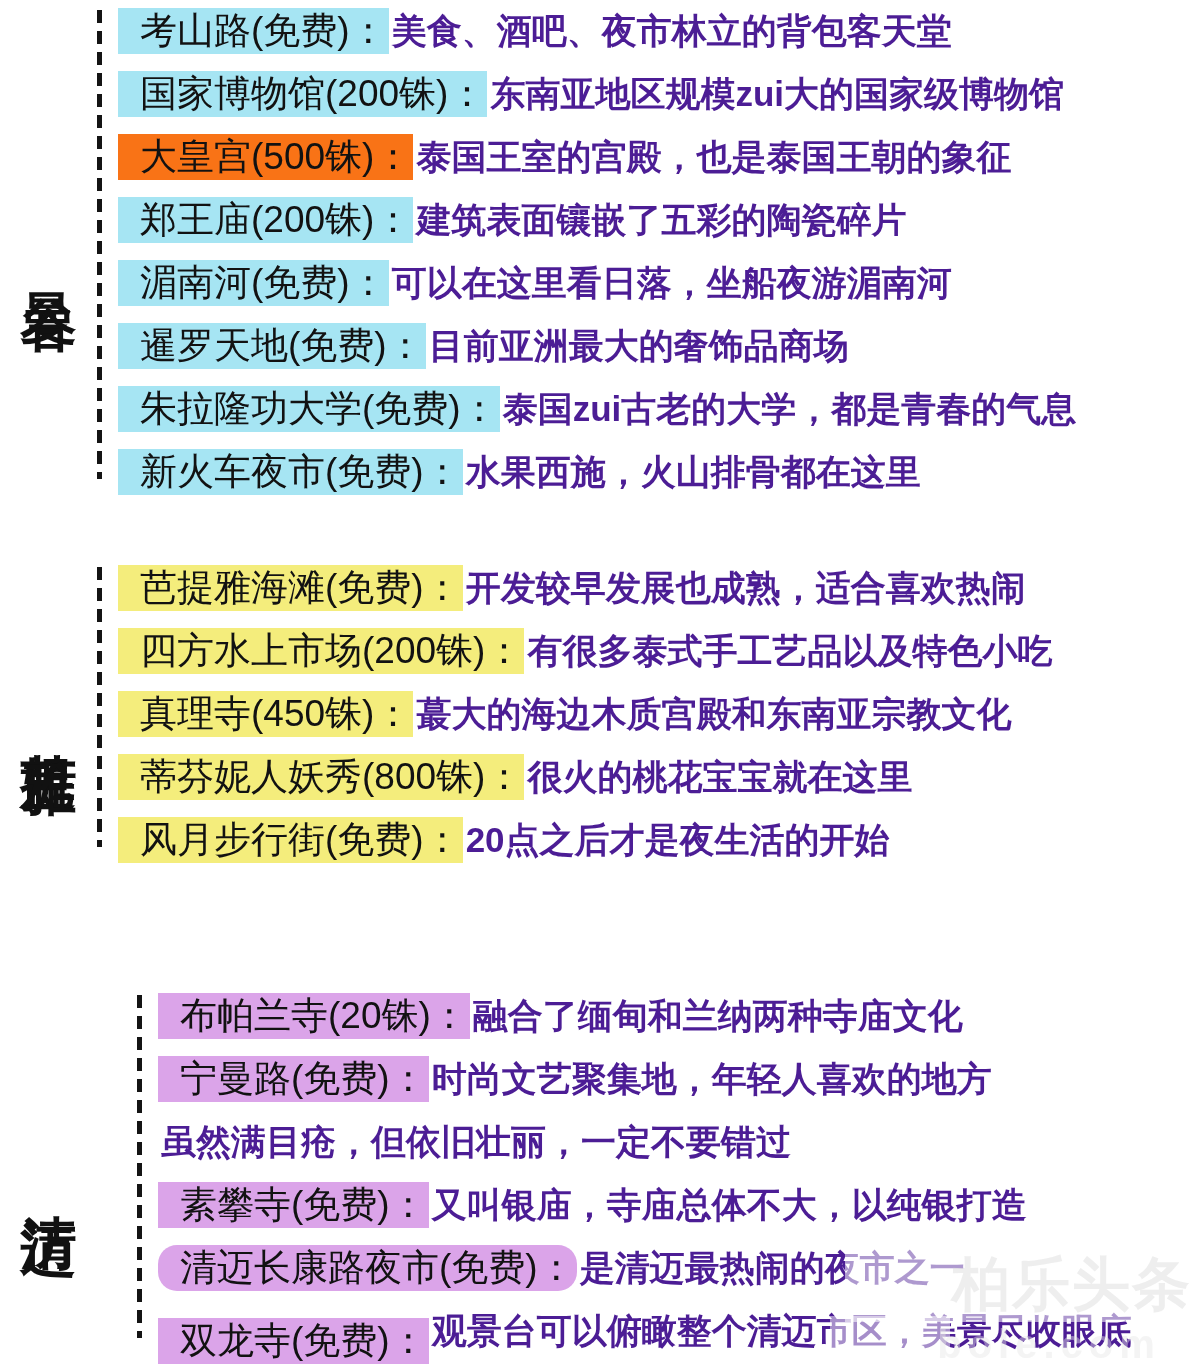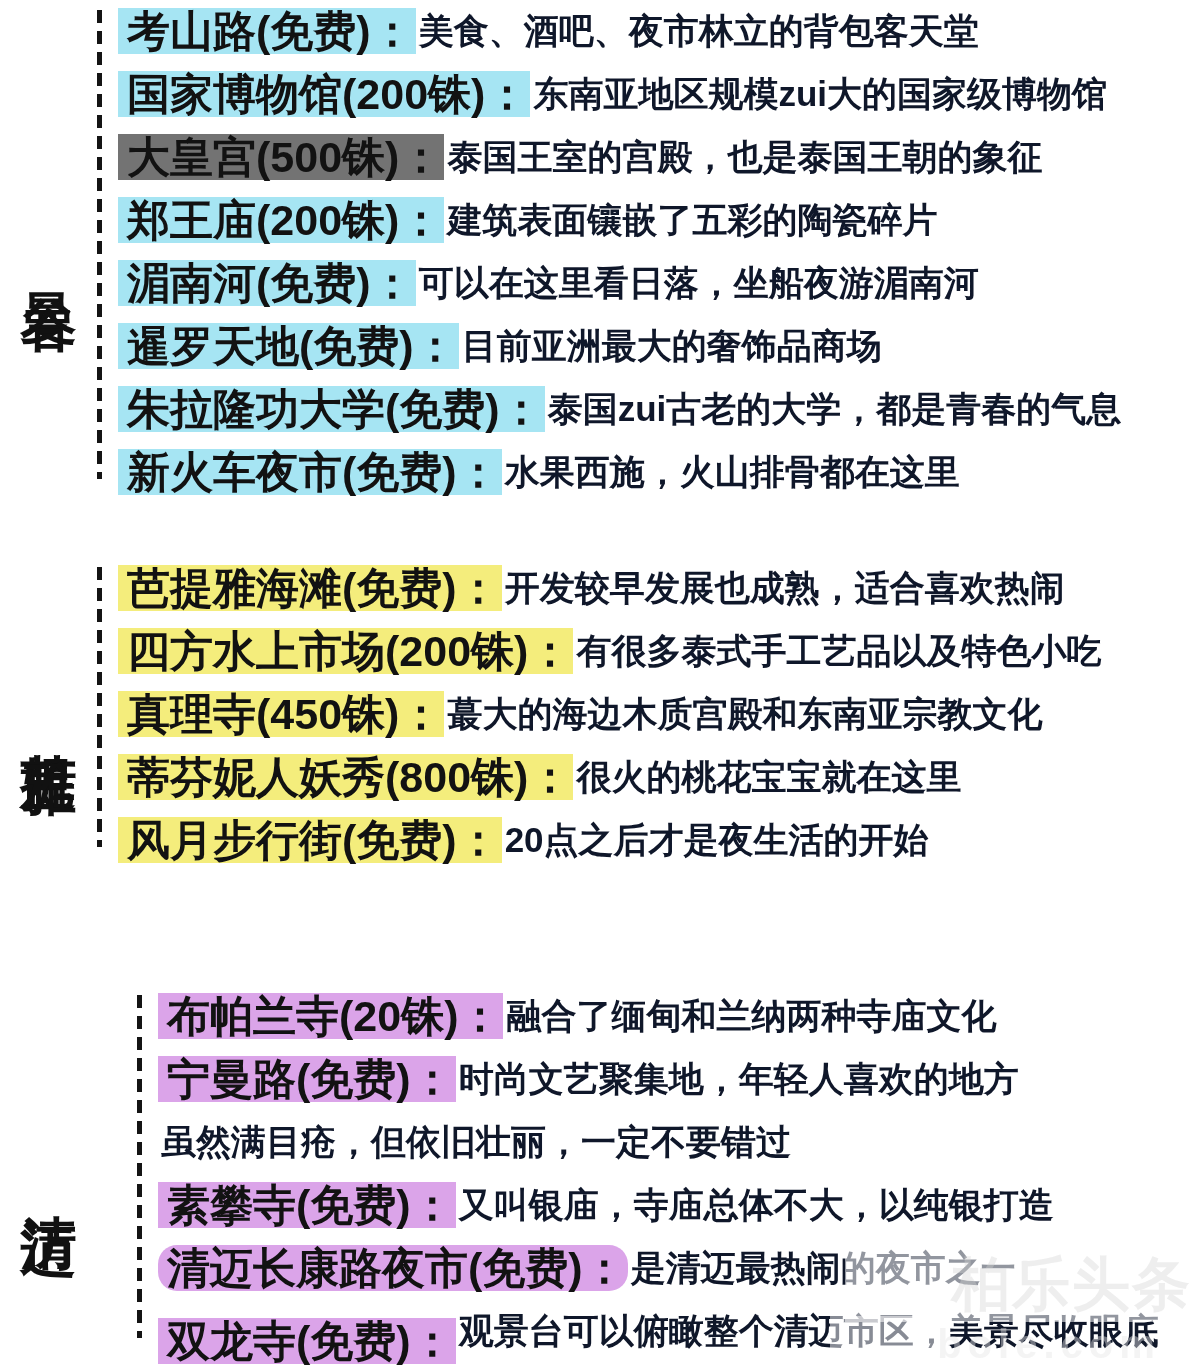--- a/index.html
+++ b/index.html
@@ -22,24 +22,24 @@
   }
 
   .rows { position:relative; padding-left:21px; }
   .dash-line {
     position:absolute; left:0; top:2px; bottom:16px; width:5px;
     background:repeating-linear-gradient(to bottom,#141414 0 13px,transparent 13px 21px);
   }
   .row { height:46px; display:flex; align-items:center; margin-bottom:17px; white-space:nowrap; }
   .row:last-child { margin-bottom:0; }
   .hl {
-    flex:none; font-size:43px; font-weight:700; line-height:46px;
-    padding:0 2px 0 9px; color:#121212;
+    flex:none; font-size:37px; font-weight:400; line-height:46px;
+    padding:0 2px 0 22px; color:#121212;
   }
-  .desc { font-size:35px; font-weight:700; margin-left:3px; color:#0f172a; }
+  .desc { font-size:35px; font-weight:700; margin-left:3px; color:#4c1d95; }
 
   
   .watermark-box {
     position:absolute; left:845px; top:1248px; width:353px; height:74px;
     background:rgba(255,255,255,0.55); z-index:5;
     display:flex; align-items:center; justify-content:flex-end;
     pointer-events:none;
   }
   .watermark-title {
     font-size:58px; font-weight:800; letter-spacing:2px;
@@ -68,21 +68,21 @@
       <div class="dash-line"></div>
       <div class="row">
         <span class="hl" style="background: rgb(166, 229, 243);">考山路(免费)：</span>
         <span class="desc">美食、酒吧、夜市林立的背包客天堂</span>
       </div>
       <div class="row">
         <span class="hl" style="background: rgb(166, 229, 243);">国家博物馆(200铢)：</span>
         <span class="desc">东南亚地区规模zui大的国家级博物馆</span>
       </div>
       <div class="row">
-        <span class="hl" style="background: #737373;">大皇宫(500铢)：</span>
+        <span class="hl" style="background: #f97316;">大皇宫(500铢)：</span>
         <span class="desc">泰国王室的宫殿，也是泰国王朝的象征</span>
       </div>
       <div class="row">
         <span class="hl" style="background: rgb(166, 229, 243);">郑王庙(200铢)：</span>
         <span class="desc">建筑表面镶嵌了五彩的陶瓷碎片</span>
       </div>
       <div class="row">
         <span class="hl" style="background: rgb(166, 229, 243);">湄南河(免费)：</span>
         <span class="desc">可以在这里看日落，坐船夜游湄南河</span>
       </div>

